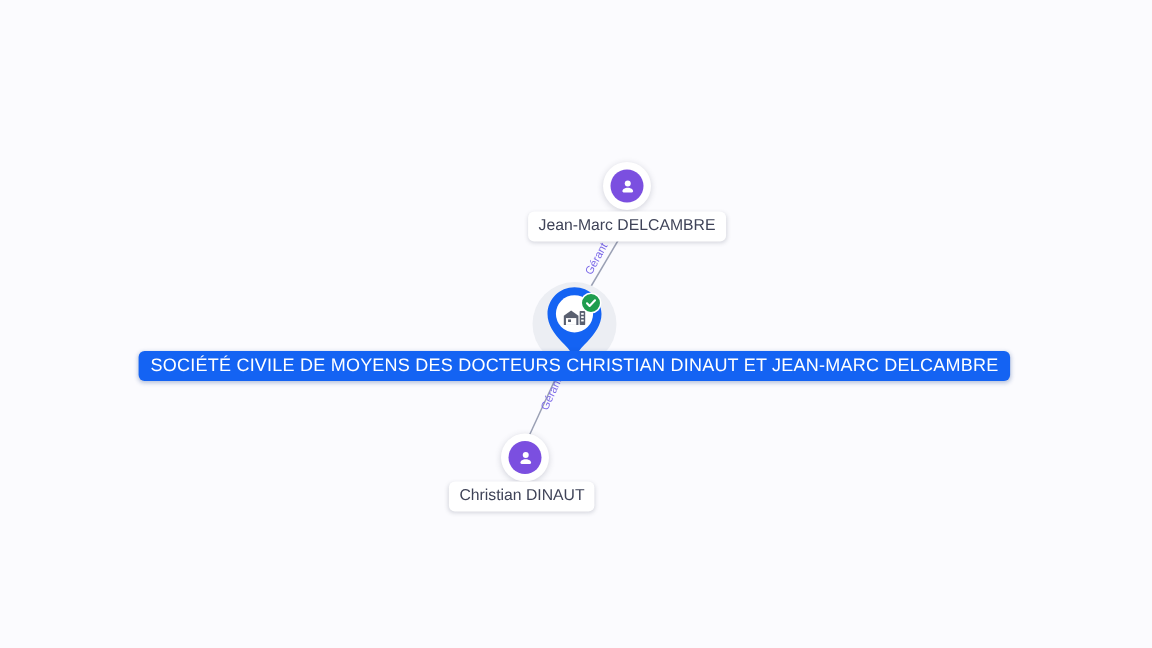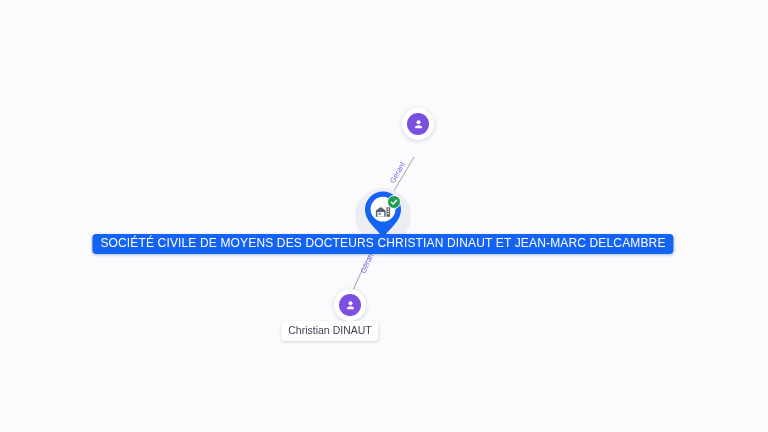--- a/index.html
+++ b/index.html
@@ -168,20 +168,21 @@
   <div class="person-node" style="left:418px; top:124px;">
     <div class="person-avatar">
       <div class="avatar-disc">
         <svg width="13" height="13" viewBox="0 0 24 24" fill="#ffffff">
           <circle cx="12" cy="8" r="3.7"></circle>
           <path d="M12 13.2c-3.9 0-6.6 2.1-6.6 4.3 0 1.1 1.2 1.6 2.6 1.6h8c1.4 0 2.6-.5 2.6-1.6 0-2.2-2.7-4.3-6.6-4.3z"></path>
         </svg>
       </div>
     </div>
   </div>
+  <div class="person-label" style="left:418px; top:141px;">Jean-Marc DELCAMBRE</div>
 
   <div id="company-node" style="left:383px; top:216px;">
     <div class="pin-halo"></div>
     <div class="pin-shape">
       <svg width="42" height="50" viewBox="0 0 42 50">
         <path d="M21 1.5C11.1 1.5 3 9.5 3 19.4c0 7.3 4.6 13.2 9.3 18.3 2.9 3.1 5.8 5.7 7.3 8.9.5 1.1 2.3 1.1 2.8 0 1.5-3.2 4.4-5.8 7.3-8.9C34.4 32.6 39 26.7 39 19.4 39 9.5 30.9 1.5 21 1.5z" fill="#1463f3"></path>
         <circle cx="21" cy="19.2" r="12.4" fill="#ffffff"></circle>
       </svg>
     </div>
     <div class="pin-glyph">
@@ -207,15 +208,15 @@
   <div class="person-node" style="left:350px; top:305px;">
     <div class="person-avatar">
       <div class="avatar-disc">
         <svg width="13" height="13" viewBox="0 0 24 24" fill="#ffffff">
           <circle cx="12" cy="8" r="3.7"></circle>
           <path d="M12 13.2c-3.9 0-6.6 2.1-6.6 4.3 0 1.1 1.2 1.6 2.6 1.6h8c1.4 0 2.6-.5 2.6-1.6 0-2.2-2.7-4.3-6.6-4.3z"></path>
         </svg>
       </div>
     </div>
   </div>
-  <div class="person-label" style="left:330px; top:321px;">Christian DINAUT</div>
+  <div class="person-label" style="left:348px; top:321px;">Christian DINAUT</div>
 
 </div>
 
 </body></html>

